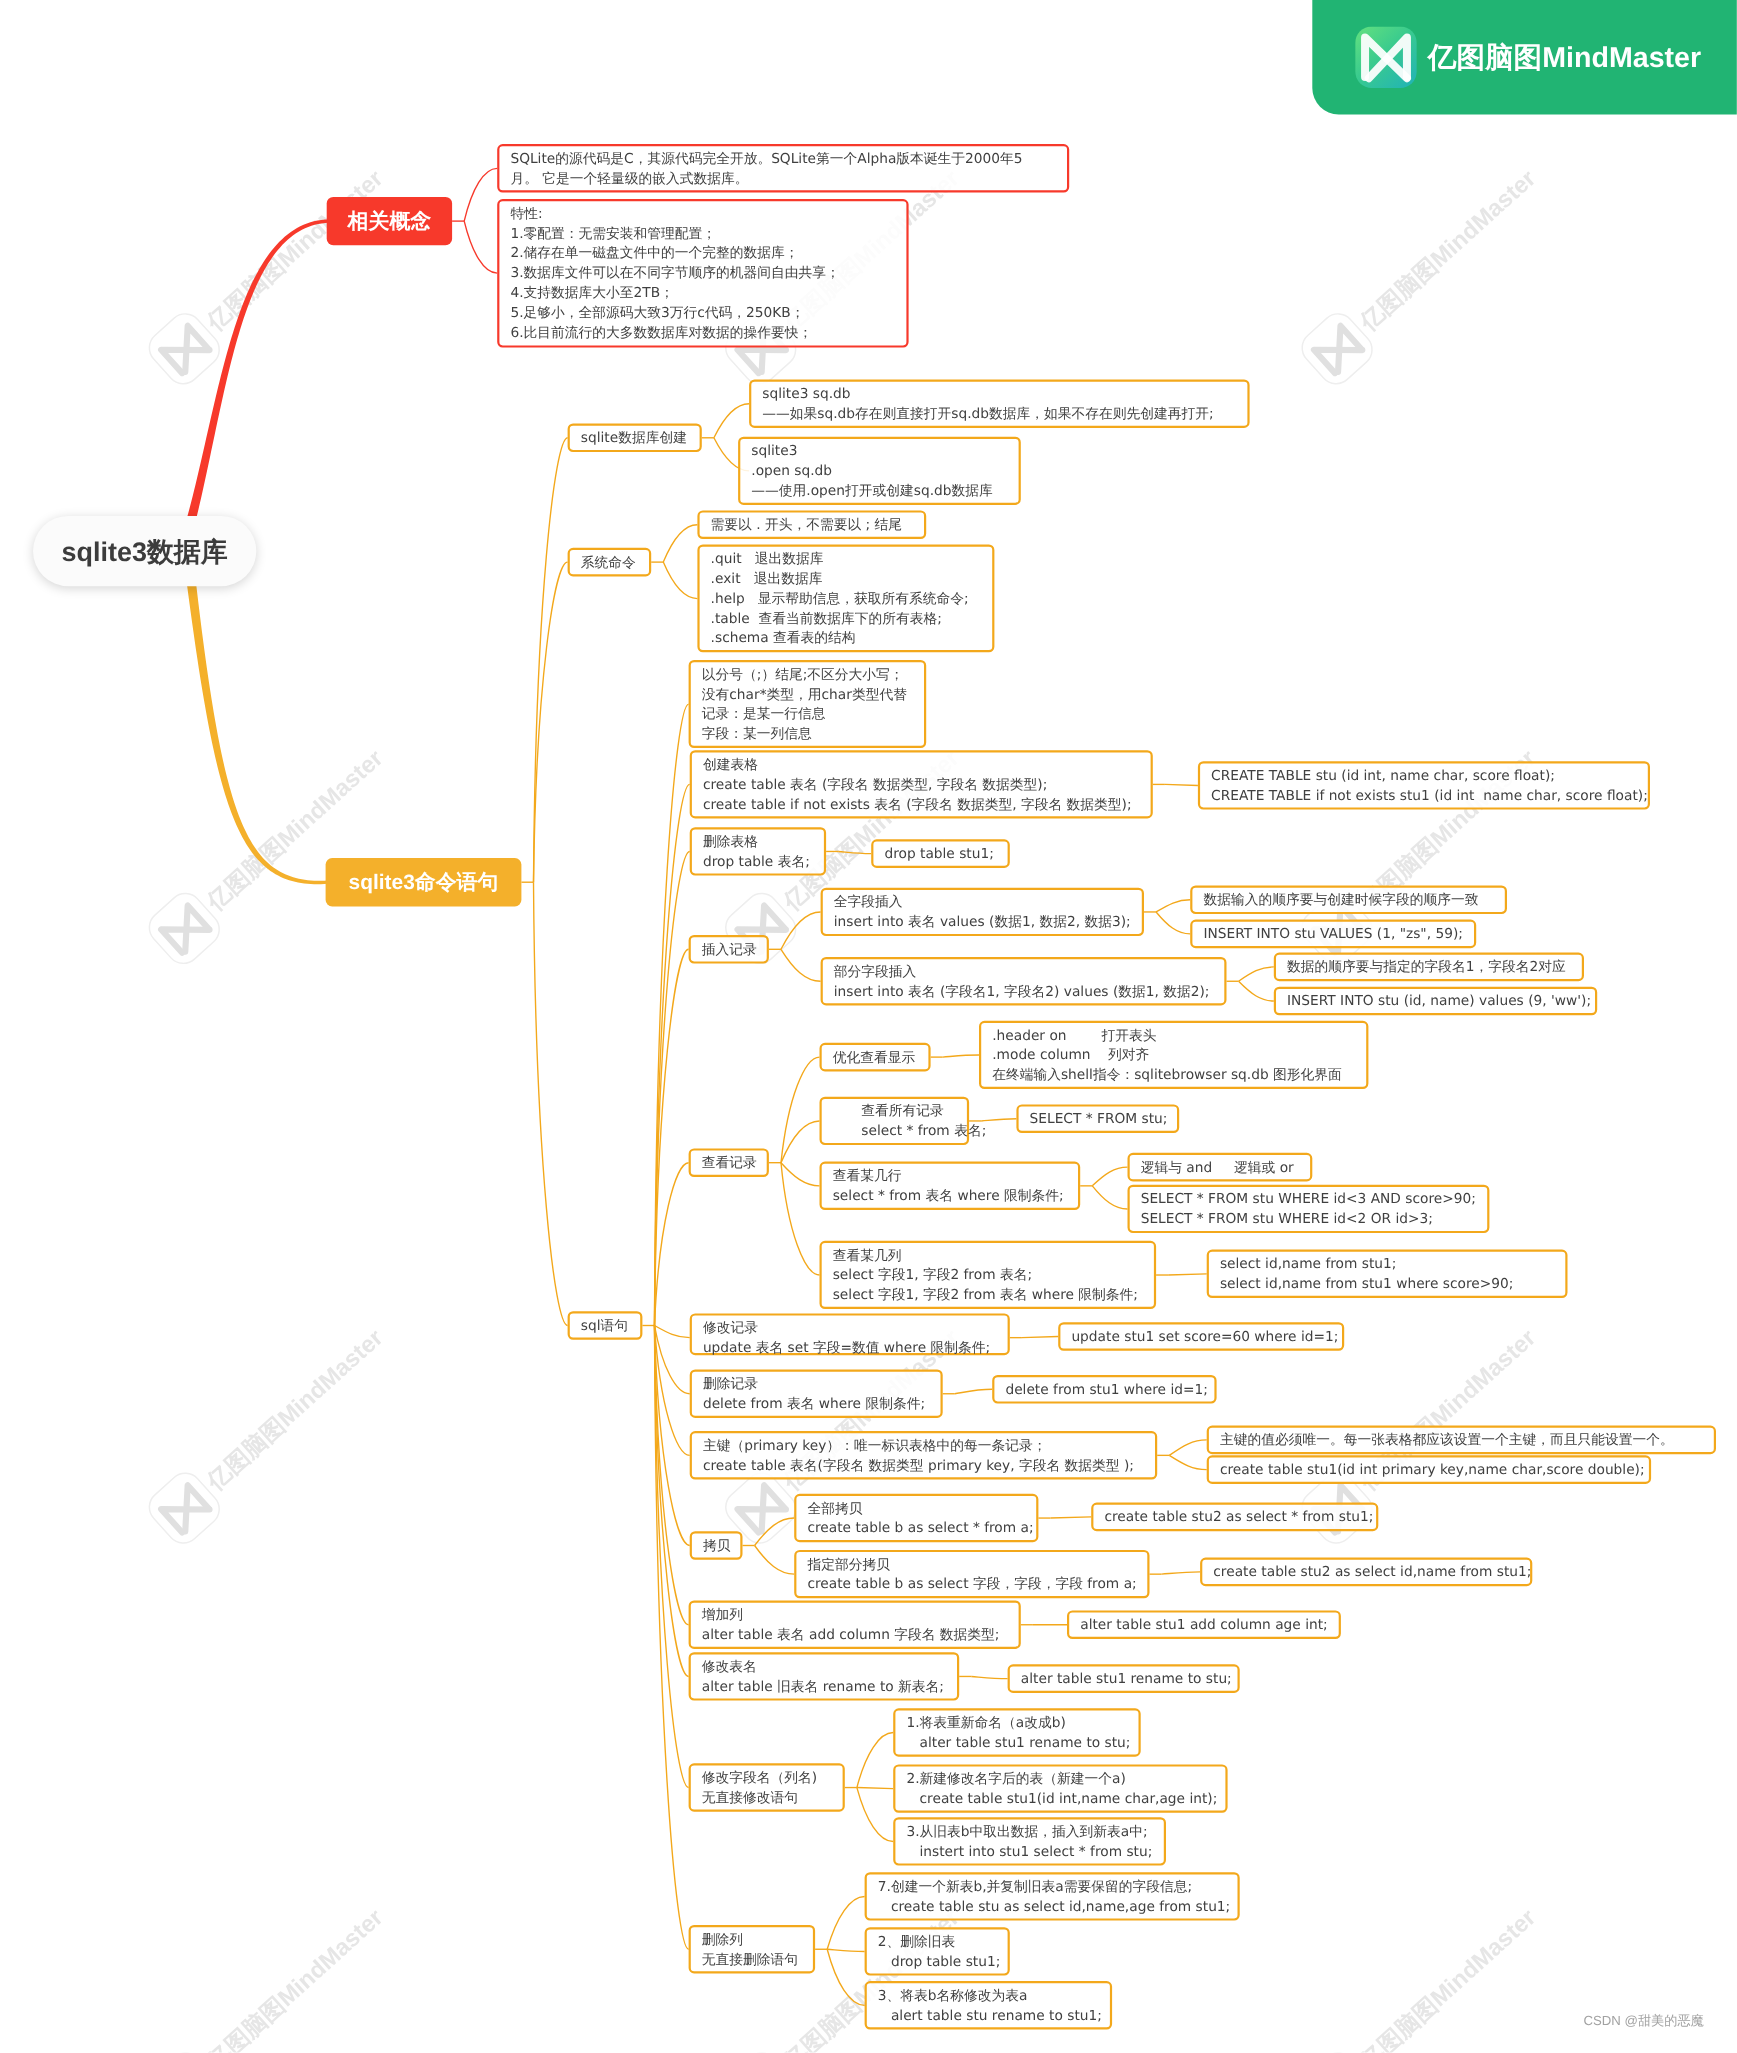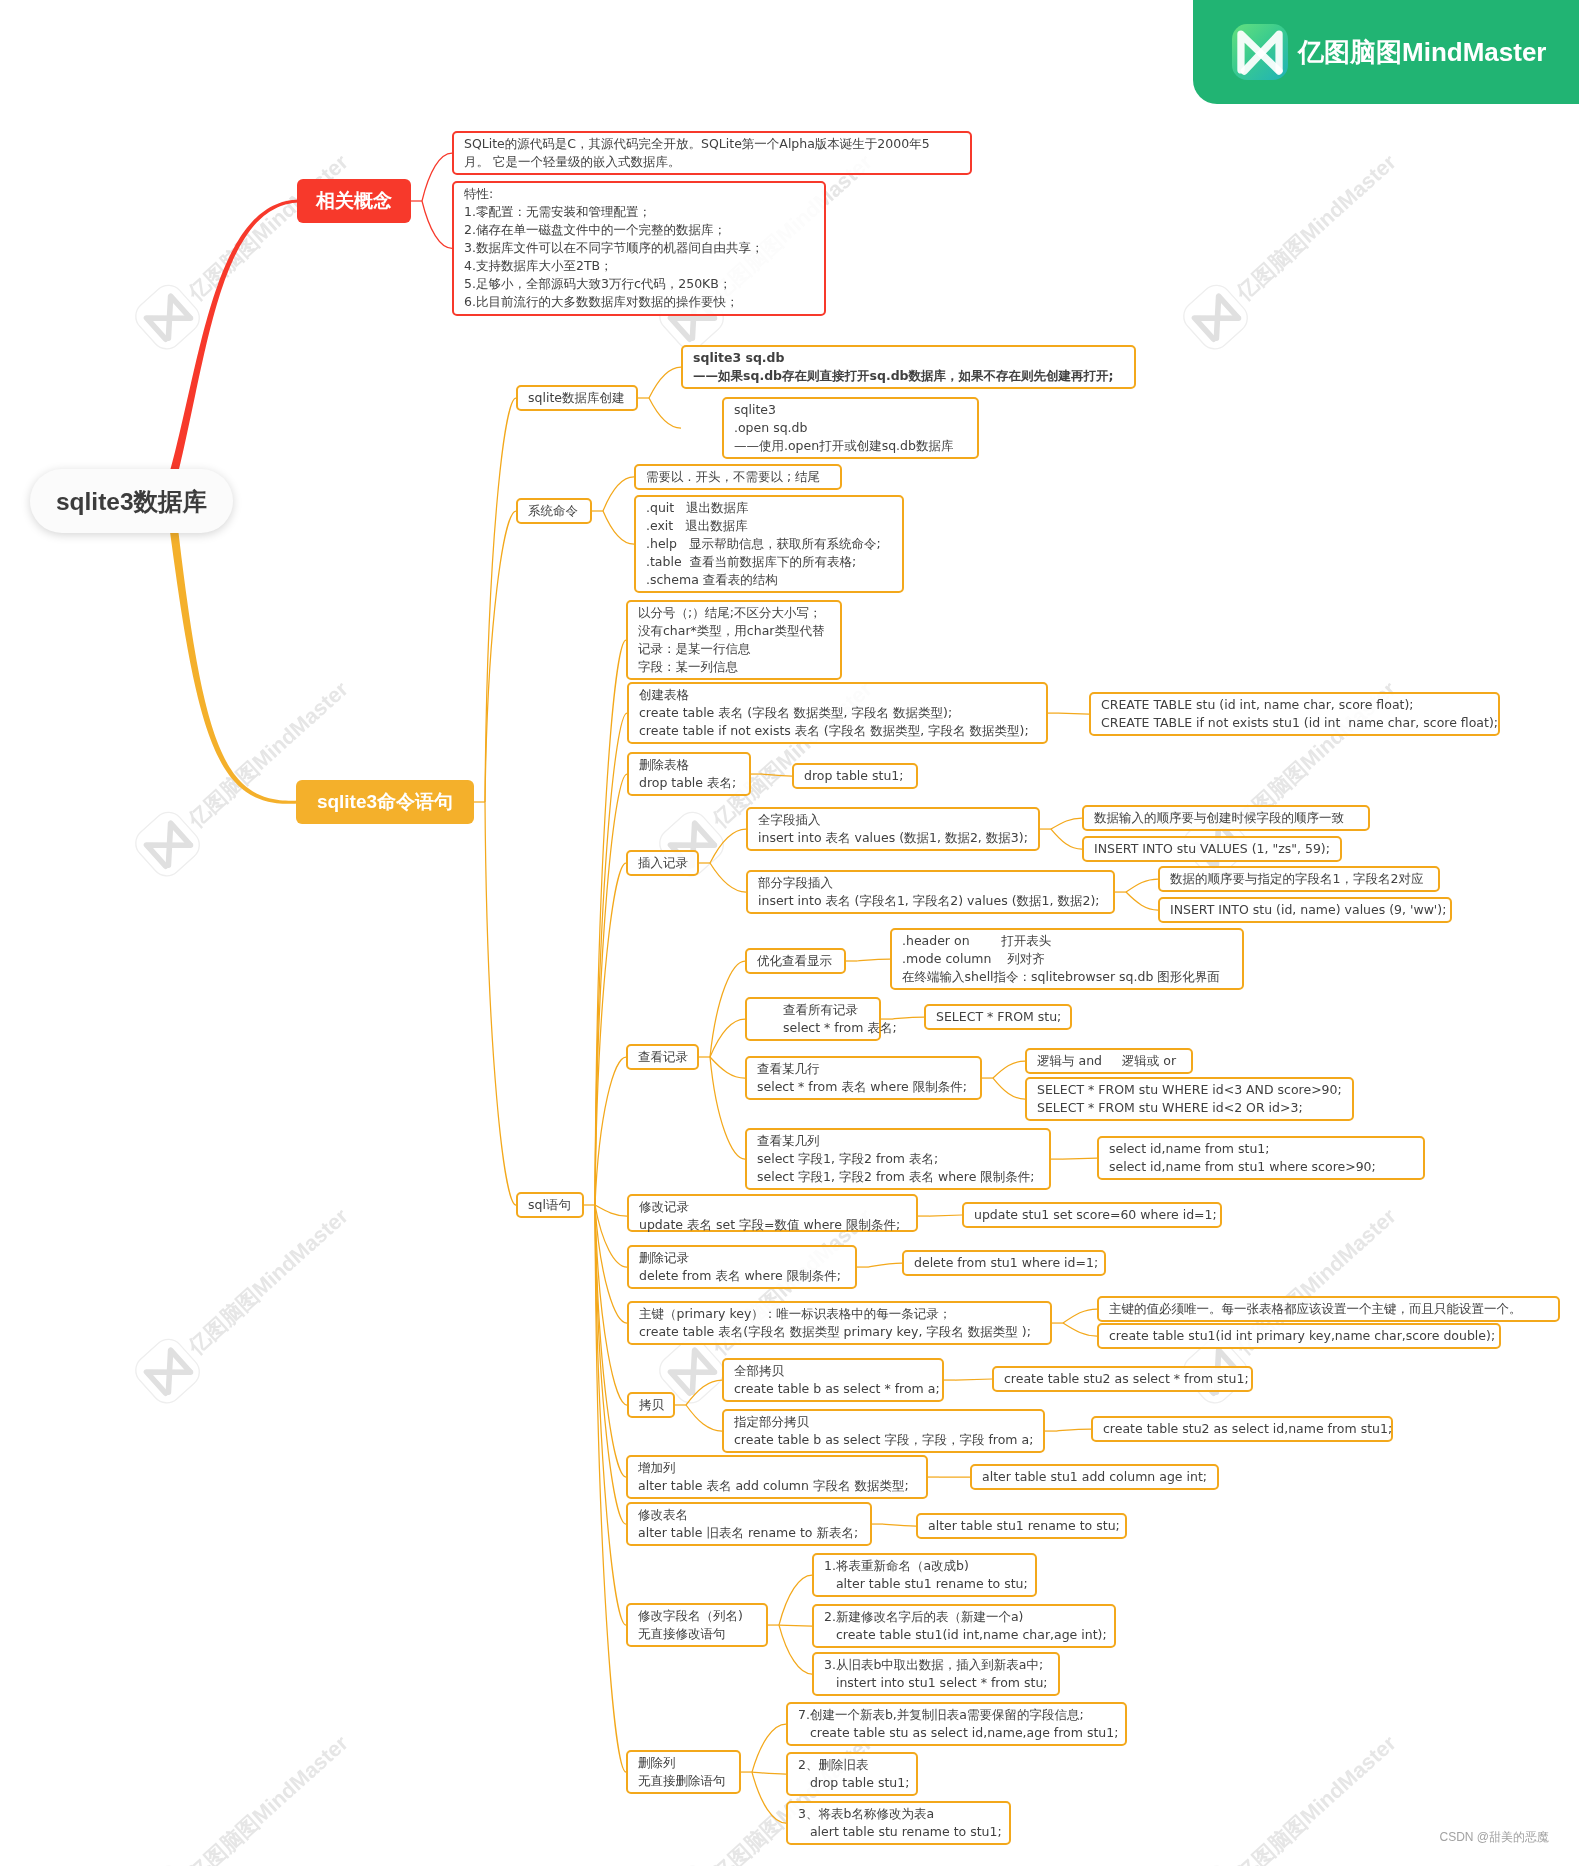--- a/index.html
+++ b/index.html
@@ -242,22 +242,22 @@
     </svg>
   <div id="nodes">
       <div class="node root" style="left: 30px; top: 469px; width: 203px; height: 64px;">sqlite3数据库</div>
       <div class="node main-red" style="left: 297px; top: 179px; width: 114px; height: 44px;">相关概念</div>
       <div class="node main-yellow" style="left: 296px; top: 780px; width: 178px; height: 44px;">sqlite3命令语句</div>
       <div class="node leaf-red" style="left: 452px; top: 131px; width: 520px; height: 44.1px;"><span class="ln">SQLite的源代码是C，其源代码完全开放。SQLite第一个Alpha版本诞生于2000年5</span><span class="ln">月。 它是一个轻量级的嵌入式数据库。</span></div>
       <div class="node leaf-red" style="left: 452px; top: 181px; width: 374px; height: 134.6px;"><span class="ln">特性:</span><span class="ln">1.零配置：无需安装和管理配置；</span><span class="ln">2.储存在单一磁盘文件中的一个完整的数据库；</span><span class="ln">3.数据库文件可以在不同字节顺序的机器间自由共享；</span><span class="ln">4.支持数据库大小至2TB；</span><span class="ln">5.足够小，全部源码大致3万行c代码，250KB；</span><span class="ln">6.比目前流行的大多数数据库对数据的操作要快；</span></div>
       <div class="node sub" style="left: 516px; top: 385px; width: 122px; height: 26px;"><span class="ln">sqlite数据库创建</span></div>
       <div class="node sub" style="left: 516px; top: 498px; width: 76px; height: 26px;"><span class="ln">系统命令</span></div>
       <div class="node sub" style="left: 516px; top: 1192px; width: 68px; height: 26px;"><span class="ln">sql语句</span></div>
-      <div class="node leaf" style="left: 681px; top: 345px; width: 455px; height: 44.1px; font-weight: bold;"><span class="ln">sqlite3 sq.db</span><span class="ln">——如果sq.db存在则直接打开sq.db数据库，如果不存在则先创建再打开;</span></div>
-      <div class="node leaf" style="left: 722px; top: 397px; width: 257px; height: 62.2px;"><span class="ln">sqlite3</span><span class="ln">.open sq.db</span><span class="ln">——使用.open打开或创建sq.db数据库</span></div>
+      <div class="node leaf" style="left: 681px; top: 345px; width: 455px; height: 44.1px;"><span class="ln">sqlite3 sq.db</span><span class="ln">——如果sq.db存在则直接打开sq.db数据库，如果不存在则先创建再打开;</span></div>
+      <div class="node leaf" style="left: 671px; top: 397px; width: 257px; height: 62.2px;"><span class="ln">sqlite3</span><span class="ln">.open sq.db</span><span class="ln">——使用.open打开或创建sq.db数据库</span></div>
       <div class="node leaf" style="left: 634px; top: 464px; width: 208px; height: 26px;"><span class="ln">需要以 . 开头，不需要以 ; 结尾</span></div>
       <div class="node leaf" style="left: 634px; top: 495px; width: 270px; height: 98.4px;"><span class="ln">.quit   退出数据库</span><span class="ln">.exit   退出数据库</span><span class="ln">.help   显示帮助信息，获取所有系统命令;</span><span class="ln">.table  查看当前数据库下的所有表格;</span><span class="ln">.schema 查看表的结构</span></div>
       <div class="node leaf" style="left: 626px; top: 600px; width: 216px; height: 80.3px;"><span class="ln">以分号（;）结尾;不区分大小写；</span><span class="ln">没有char*类型，用char类型代替</span><span class="ln">记录：是某一行信息</span><span class="ln">字段：某一列信息</span></div>
       <div class="node leaf" style="left: 627px; top: 682px; width: 421px; height: 62.2px;"><span class="ln">创建表格</span><span class="ln">create table 表名 (字段名 数据类型, 字段名 数据类型);</span><span class="ln">create table if not exists 表名 (字段名 数据类型, 字段名 数据类型);</span></div>
       <div class="node leaf" style="left: 1089px; top: 692px; width: 411px; height: 44.1px;"><span class="ln">CREATE TABLE stu (id int, name char, score float);</span><span class="ln">CREATE TABLE if not exists stu1 (id int  name char, score float);</span></div>
       <div class="node leaf" style="left: 627px; top: 752px; width: 124px; height: 44.1px;"><span class="ln">删除表格</span><span class="ln">drop table 表名;</span></div>
       <div class="node leaf" style="left: 792px; top: 763px; width: 126px; height: 26px;"><span class="ln">drop table stu1;</span></div>
       <div class="node sub" style="left: 626px; top: 850px; width: 73px; height: 26px;"><span class="ln">插入记录</span></div>
       <div class="node leaf" style="left: 746px; top: 807px; width: 294px; height: 44.1px;"><span class="ln">全字段插入</span><span class="ln">insert into 表名 values (数据1, 数据2, 数据3);</span></div>
       <div class="node leaf" style="left: 1082px; top: 805px; width: 288px; height: 26px;"><span class="ln">数据输入的顺序要与创建时候字段的顺序一致</span></div>

